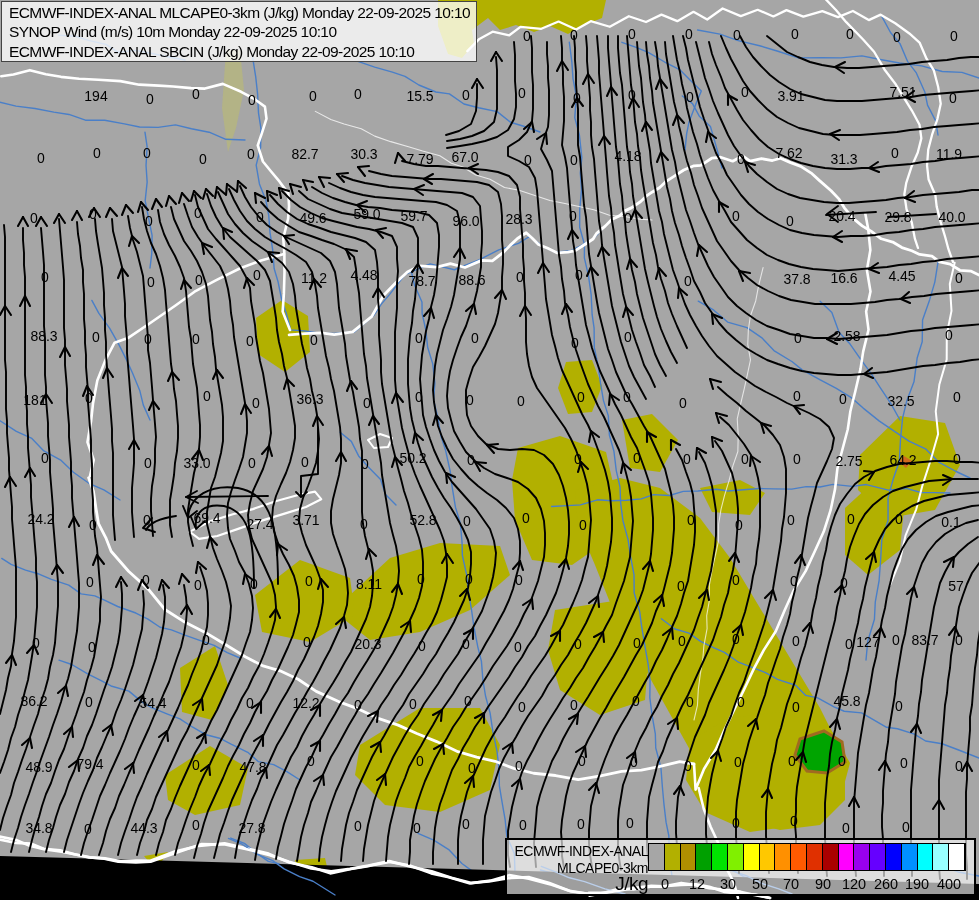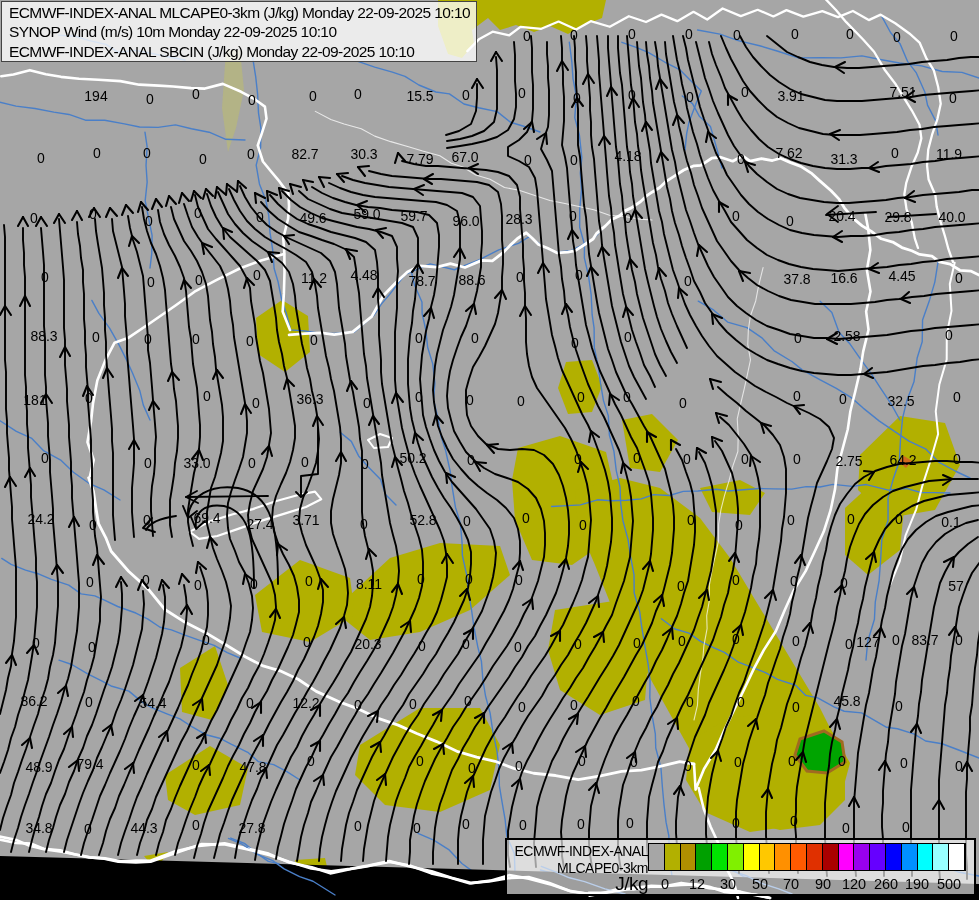--- a/index.html
+++ b/index.html
@@ -847,21 +847,21 @@
 </div>
 <div class="lab" style="left:158px">0</div>
 <div class="lab" style="left:190px">12</div>
 <div class="lab" style="left:221px">30</div>
 <div class="lab" style="left:253px">50</div>
 <div class="lab" style="left:284px">70</div>
 <div class="lab" style="left:316px">90</div>
 <div class="lab" style="left:347px">120</div>
 <div class="lab" style="left:379px">260</div>
 <div class="lab" style="left:410px">190</div>
-<div class="lab" style="left:442px">500</div>
+<div class="lab" style="left:442px">400</div>
 <div class="tick" style="left:158px"></div>
       <div class="tick" style="left:190px"></div>
       <div class="tick" style="left:221px"></div>
       <div class="tick" style="left:253px"></div>
       <div class="tick" style="left:284px"></div>
       <div class="tick" style="left:316px"></div>
       <div class="tick" style="left:347px"></div>
       <div class="tick" style="left:379px"></div>
       <div class="tick" style="left:410px"></div>
       <div class="tick" style="left:442px"></div>

